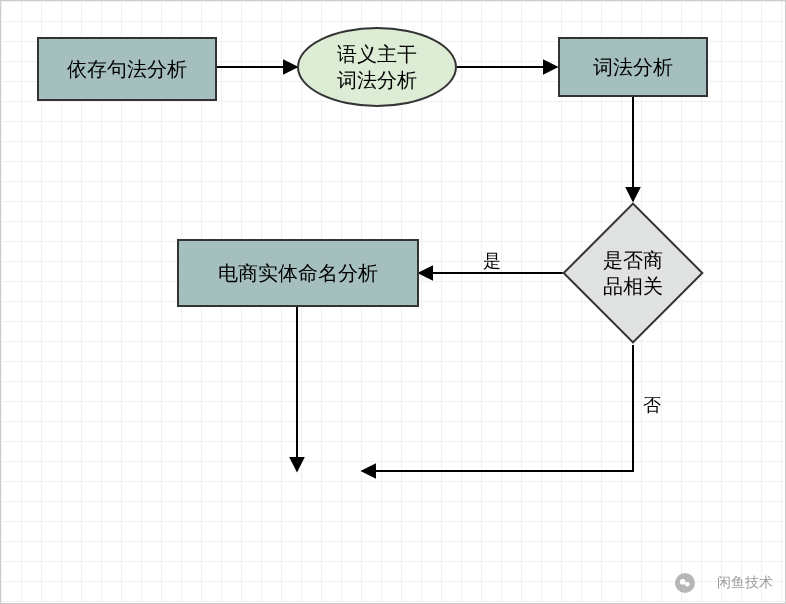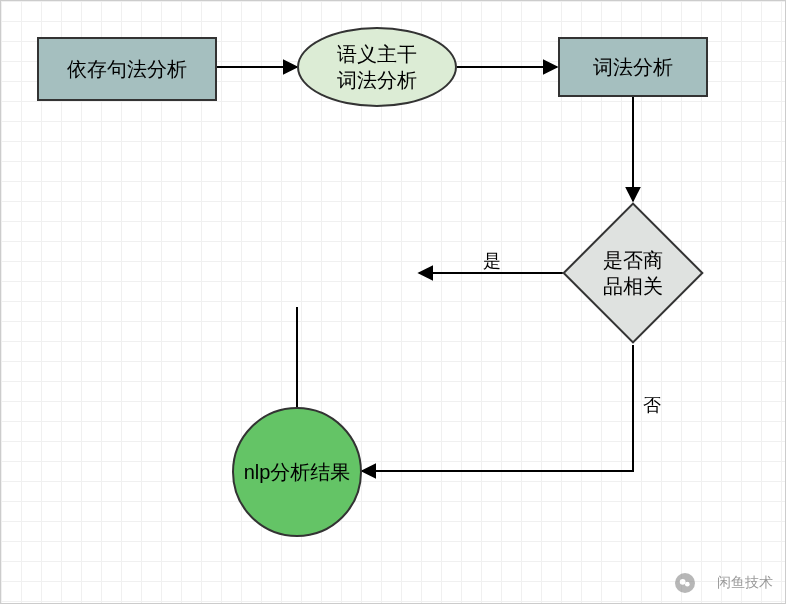--- a/index.html
+++ b/index.html
@@ -132,24 +132,24 @@
     <span>词法分析</span>
   </div>
 
   <div class="node diamond" style="left:582px; top:222px; width:100px; height:100px;">
     <div class="diamond-inner">
       <span>是否商</span><br>
       <span>品相关</span>
     </div>
   </div>
 
+  <div class="node rect-teal" style="left:176px; top:238px; width:242px; height:68px;">
+    <span>电商实体命名分析</span>
+  </div>
 
-  <div class="node circle-green" style="left:231px; top:406px; width:130px; height:130px;">
-    <span>nlp分析结果</span>
-  </div>
 
   <div class="edge-label" style="left:482px; top:248px;">是</div>
 
   <div class="edge-label" style="left:642px; top:392px;">否</div>
 
   <div class="watermark">
     <span class="wm-icon">
       <svg viewBox="0 0 24 24" width="14" height="14" fill="#fff">
         <circle cx="8" cy="10" r="5"></circle>
         <circle cx="16" cy="14" r="4"></circle>

